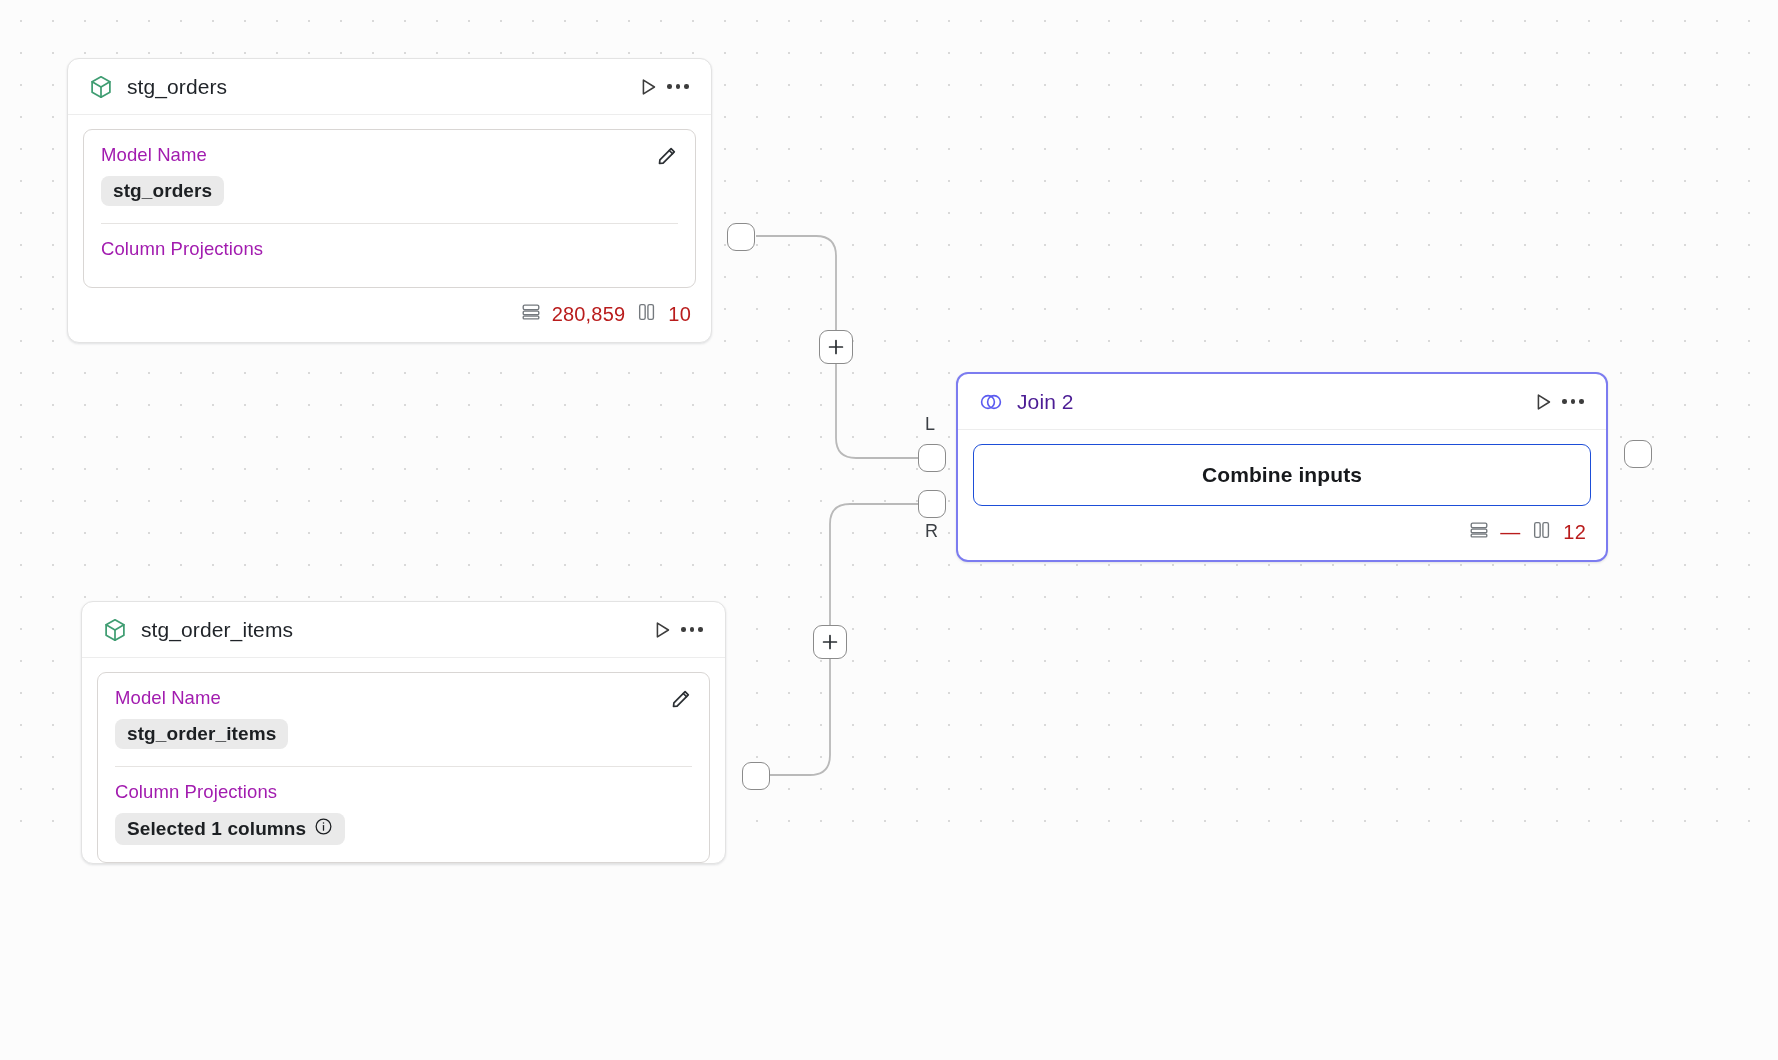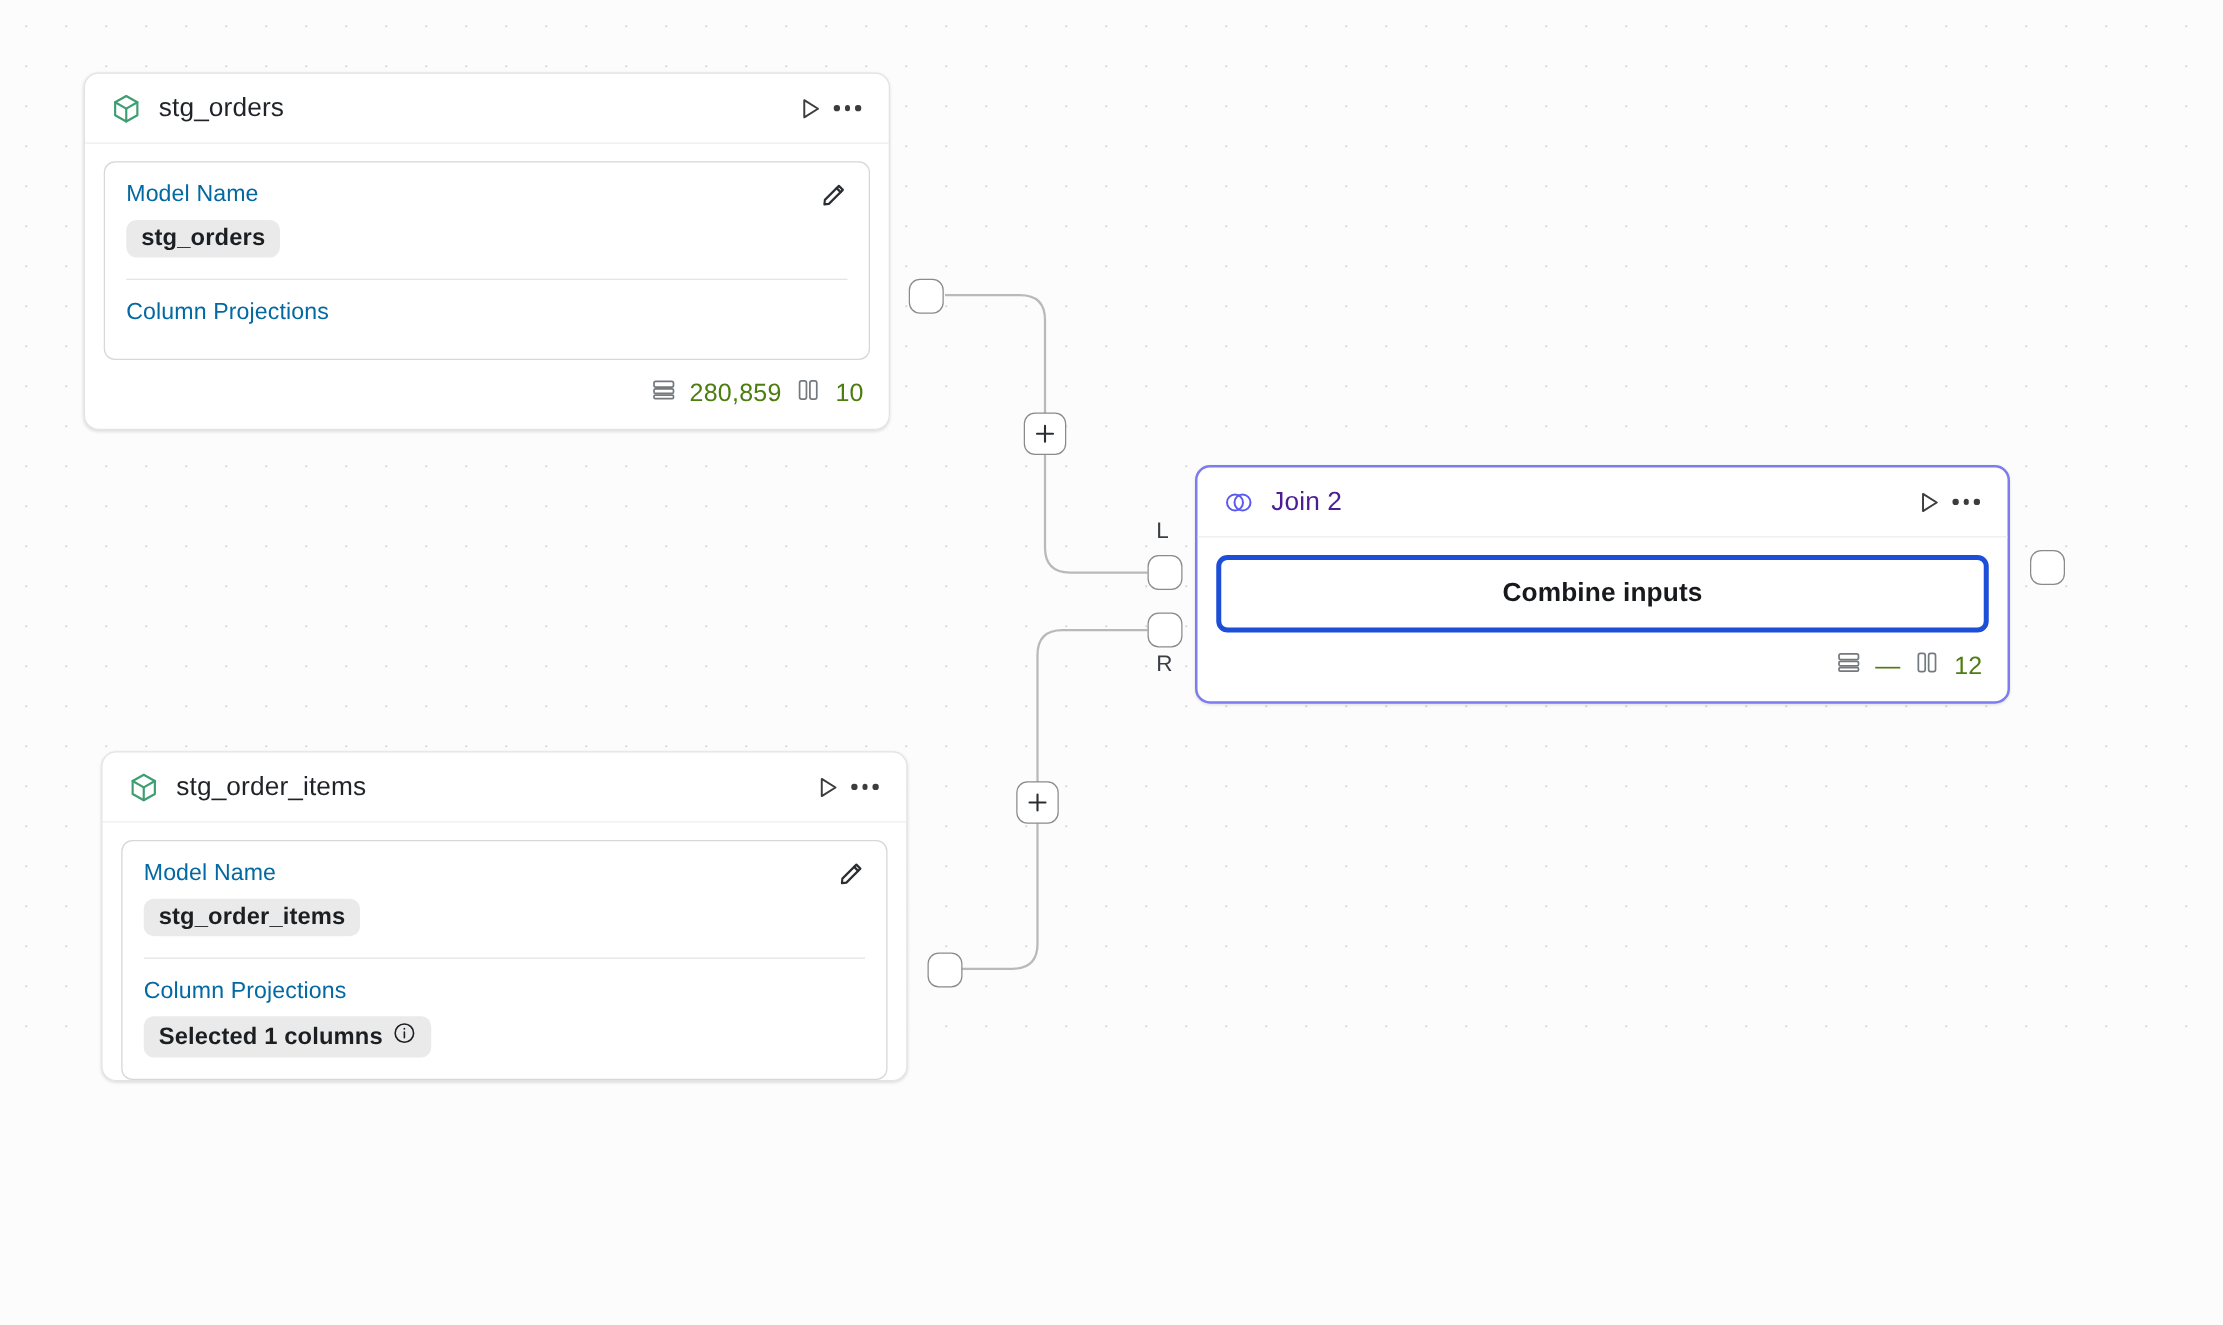--- a/index.html
+++ b/index.html
@@ -71,21 +71,21 @@
   .node-body { padding: 14px 15px 0 15px; }
   .inner-panel {
     border: 1px solid #d9d6d4;
     border-radius: 9px;
     padding: 14px 17px 17px 17px;
     position: relative;
     background: #fff;
   }
   .field-label {
     font-size: 18.5px;
-    color: #0369a1;
+    color: #a21caf;
     margin-bottom: 10px;
     letter-spacing: 0.1px;
   }
   .pill {
     display: inline-flex;
     align-items: center;
     gap: 8px;
     background: #eaeaea;
     border-radius: 8px;
     padding: 4px 12px;
@@ -106,35 +106,35 @@
     display: flex; align-items: center; justify-content: center;
     cursor: pointer;
   }
   .node-footer {
     display: flex;
     align-items: center;
     justify-content: flex-end;
     gap: 11px;
     padding: 13px 20px 14px 0;
     font-size: 20px;
-    color: #4d7c0f;
+    color: #b91c1c;
   }
   .stat { display: flex; align-items: center; gap: 10px; }
   .stat .v { letter-spacing: 0.2px; }
 
   
   .node.join {
     border: 2px solid #7c7cf0;
     border-radius: 12px;
   }
   .node.join .node-title { color: #4c1d95; }
   .combine-btn {
     width: 100%;
     height: 62px;
-    border: 4px solid #1d4ed8;
+    border: 1px solid #1d4ed8;
     border-radius: 9px;
     background: #fff;
     display: flex; align-items: center; justify-content: center;
     font-size: 21px;
     font-weight: bold;
     color: #17191c;
     cursor: pointer;
     letter-spacing: 0.1px;
   }
 

